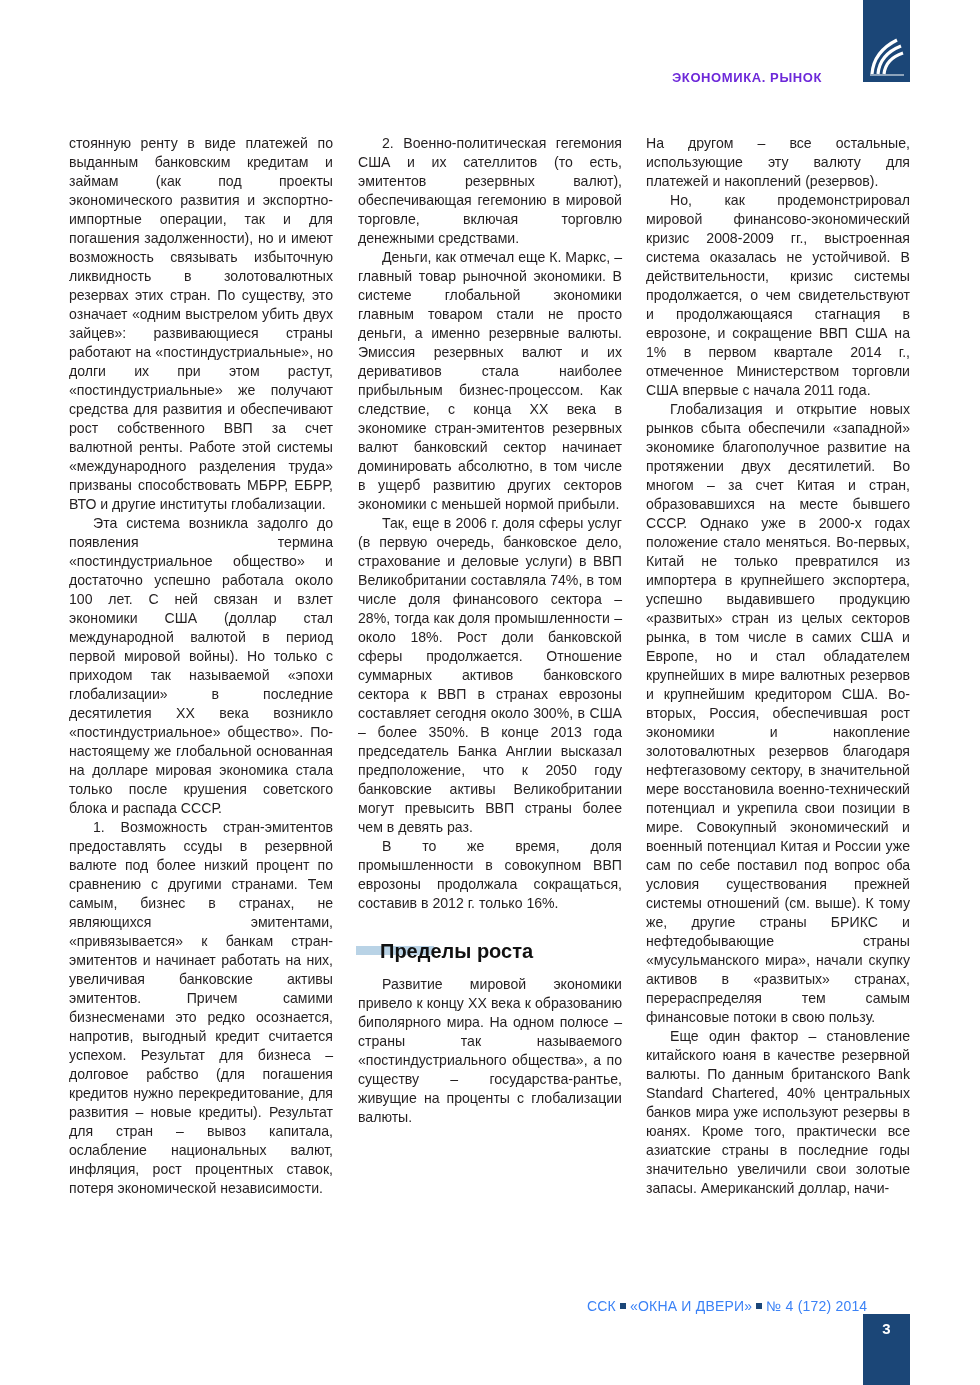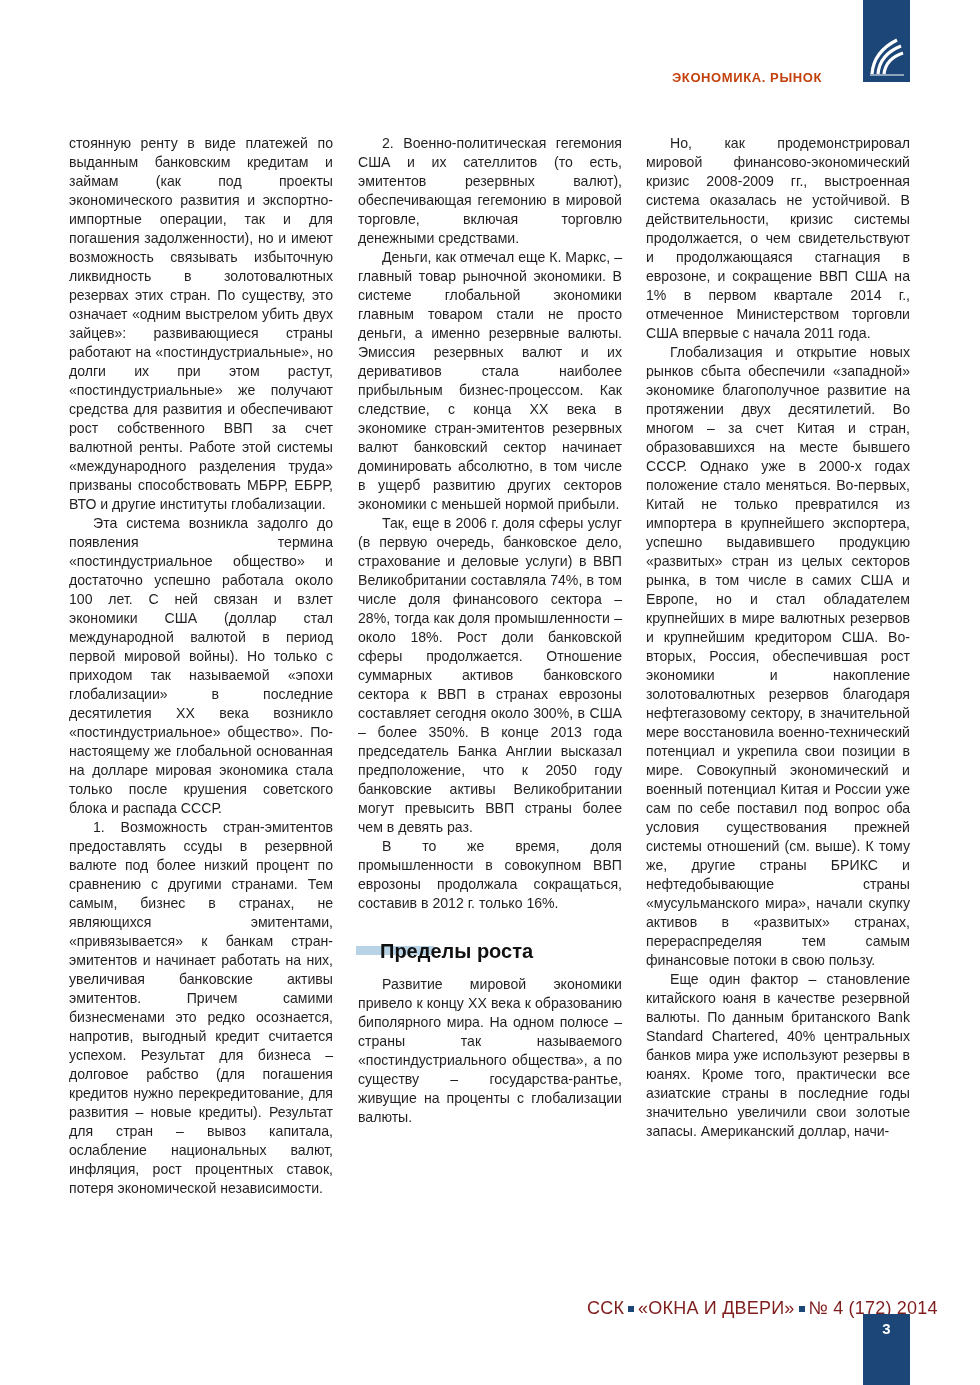--- a/index.html
+++ b/index.html
@@ -1,33 +1,33 @@
 <!DOCTYPE html>
 <html><head>
 <meta charset="utf-8">
 <style>
   html, body { margin: 0; padding: 0; background: #ffffff; }
   body { width: 980px; height: 1385px; position: relative; overflow: hidden;
          font-family: "Liberation Sans", sans-serif; color: #231f20; }
   .logo-band { position: absolute; left: 863px; top: 0; width: 47px; height: 82px; background: #1b4677; }
   .logo-band svg { position: absolute; left: 6px; top: 36px; }
   .section-label { position: absolute; left: 672px; top: 70px; font-size: 13px; font-weight: bold;
-                   letter-spacing: 0.6px; color: #c2410c; }
+                   letter-spacing: 0.6px; color: #6d28d9; }
   .col { position: absolute; top: 134px; width: 264px; font-size: 14.1px; line-height: 19px;
          text-align: justify; hyphens: manual; }
   .col p { margin: 0; }
   .col p.indent { text-indent: 24px; }
   .col p.first { text-indent: 0; }
   #col1 { left: 69px; }
   #col2 { left: 358px; }
   #col3 { left: 646px; }
   .subhead { position: relative; margin: 29px 0 13px 0; height: 20px; }
   .subhead .bar { position: absolute; left: -2px; top: 4px; width: 78px; height: 9px; background: #b9d3e6; }
   .subhead .txt { position: absolute; left: 22px; top: 0; font-weight: bold; font-size: 20px; color: #111; }
-  .footer { position: absolute; top: 1298px; left: 587px; font-size: 18px; color: #7f1d1d; letter-spacing: 0.2px; }
+  .footer { position: absolute; top: 1298px; left: 587px; font-size: 14px; color: #3b82f6; letter-spacing: 0.2px; }
   .footer .dot { display: inline-block; width: 6px; height: 6px; background: #1b4677; margin: 0 4px; vertical-align: 2px; }
   .page-band { position: absolute; left: 863px; top: 1314px; width: 47px; height: 71px; background: #1b4677; }
   .page-num { position: absolute; left: 0; width: 47px; top: 6px; text-align: center; color: #fff;
               font-weight: bold; font-size: 15px; }
 </style>
 </head>
 <body>
 
 <div class="logo-band">
   <svg width="36" height="40" viewBox="0 0 36 40">
@@ -51,20 +51,21 @@
   <p class="indent">Так, еще в 2006 г. доля сферы услуг (в первую очередь, банковское дело, страхование и деловые услуги) в ВВП Великобритании составляла 74%, в том числе доля финансового сектора – 28%, тогда как доля промышленности – около 18%. Рост доли банковской сферы продолжается. Отношение суммарных активов банковского сектора к ВВП в странах еврозоны составляет сегодня около 300%, в США – более 350%. В конце 2013 года председатель Банка Англии высказал предположение, что к 2050 году банковские активы Великобритании могут превысить ВВП страны более чем в девять раз.</p>
   <p class="indent">В то же время, доля промышленности в совокупном ВВП еврозоны продолжала сокращаться, составив в 2012 г. только 16%.</p>
   <div class="subhead">
     <div class="bar"></div>
     <div class="txt">Пределы роста</div>
   </div>
   <p class="indent">Развитие мировой экономики привело к концу XX века к образованию биполярного мира. На одном полюсе – страны так называемого «постиндустриального общества», а по существу – государства-рантье, живущие на проценты с глобализации валюты.</p>
 </div>
 
 <div class="col" id="col3">
+  <p class="first">На другом – все остальные, использующие эту валюту для платежей и накоплений (резервов).</p>
   <p class="indent">Но, как продемонстрировал мировой финансово-экономический кризис 2008-2009 гг., выстроенная система оказалась не устойчивой. В действительности, кризис системы продолжается, о чем свидетельствуют и продолжающаяся стагнация в еврозоне, и сокращение ВВП США на 1% в первом квартале 2014 г., отмеченное Министерством торговли США впервые с начала 2011 года.</p>
   <p class="indent">Глобализация и открытие новых рынков сбыта обеспечили «западной» экономике благополучное развитие на протяжении двух десятилетий. Во многом – за счет Китая и стран, образовавшихся на месте бывшего СССР. Однако уже в 2000-х годах положение стало меняться. Во-первых, Китай не только превратился из импортера в крупнейшего экспортера, успешно выдавившего продукцию «развитых» стран из целых секторов рынка, в том числе в самих США и Европе, но и стал обладателем крупнейших в мире валютных резервов и крупнейшим кредитором США. Во-вторых, Россия, обеспечившая рост экономики и накопление золотовалютных резервов благодаря нефтегазовому сектору, в значительной мере восстановила военно-технический потенциал и укрепила свои позиции в мире. Совокупный экономический и военный потенциал Китая и России уже сам по себе поставил под вопрос оба условия существования прежней системы отношений (см. выше). К тому же, другие страны БРИКС и нефтедобывающие страны «мусульманского мира», начали скупку активов в «развитых» странах, перераспределяя тем самым финансовые потоки в свою пользу.</p>
   <p class="indent">Еще один фактор – становление китайского юаня в качестве резервной валюты. По данным британского Bank Standard Chartered, 40% центральных банков мира уже используют резервы в юанях. Кроме того, практически все азиатские страны в последние годы значительно увеличили свои золотые запасы. Американский доллар, начи-</p>
 </div>
 
 <div class="footer">
   <span>ССК</span><span class="dot"></span><span>«ОКНА И ДВЕРИ»</span><span class="dot"></span><span>№ 4 (172) 2014</span>
 </div>
 <div class="page-band">
   <div class="page-num">3</div>

